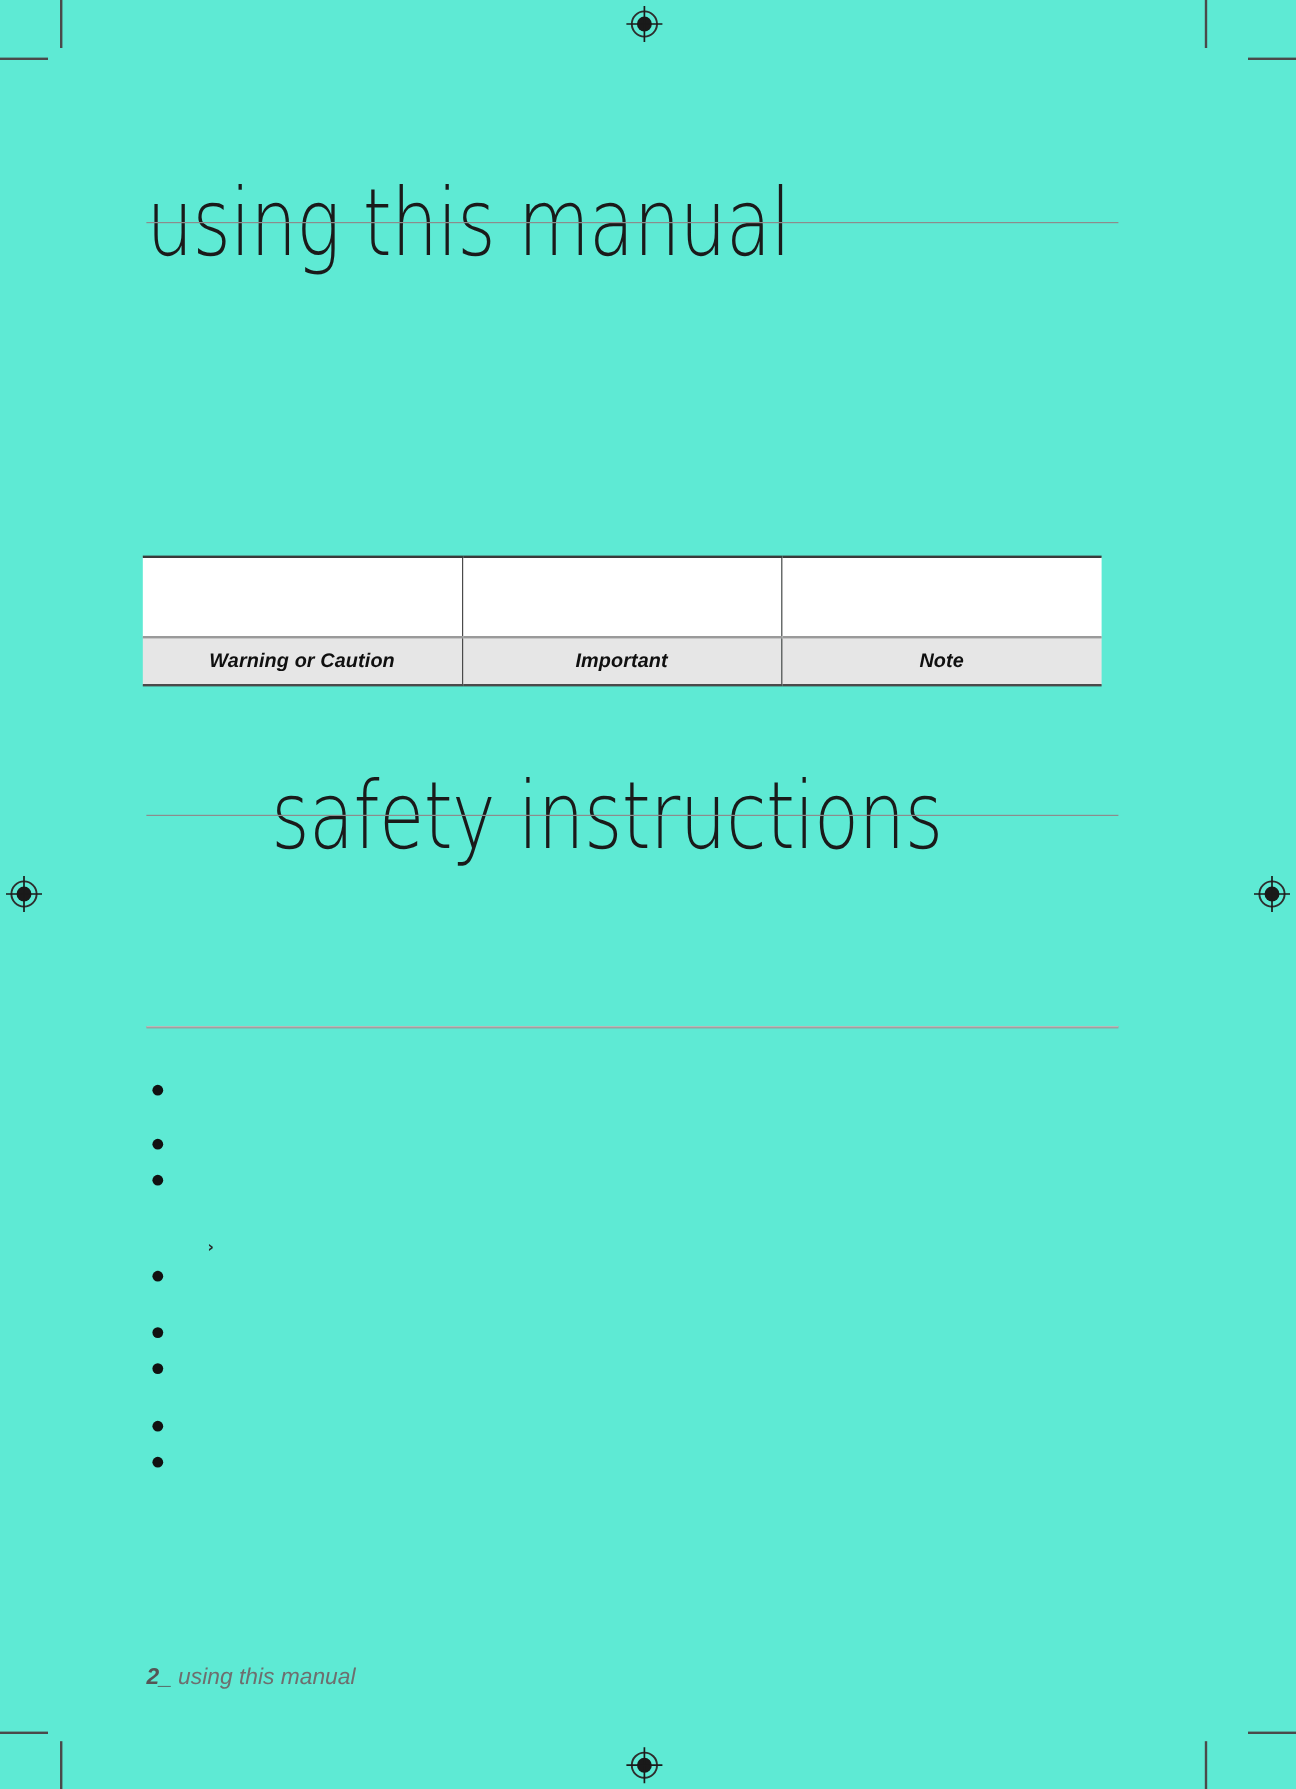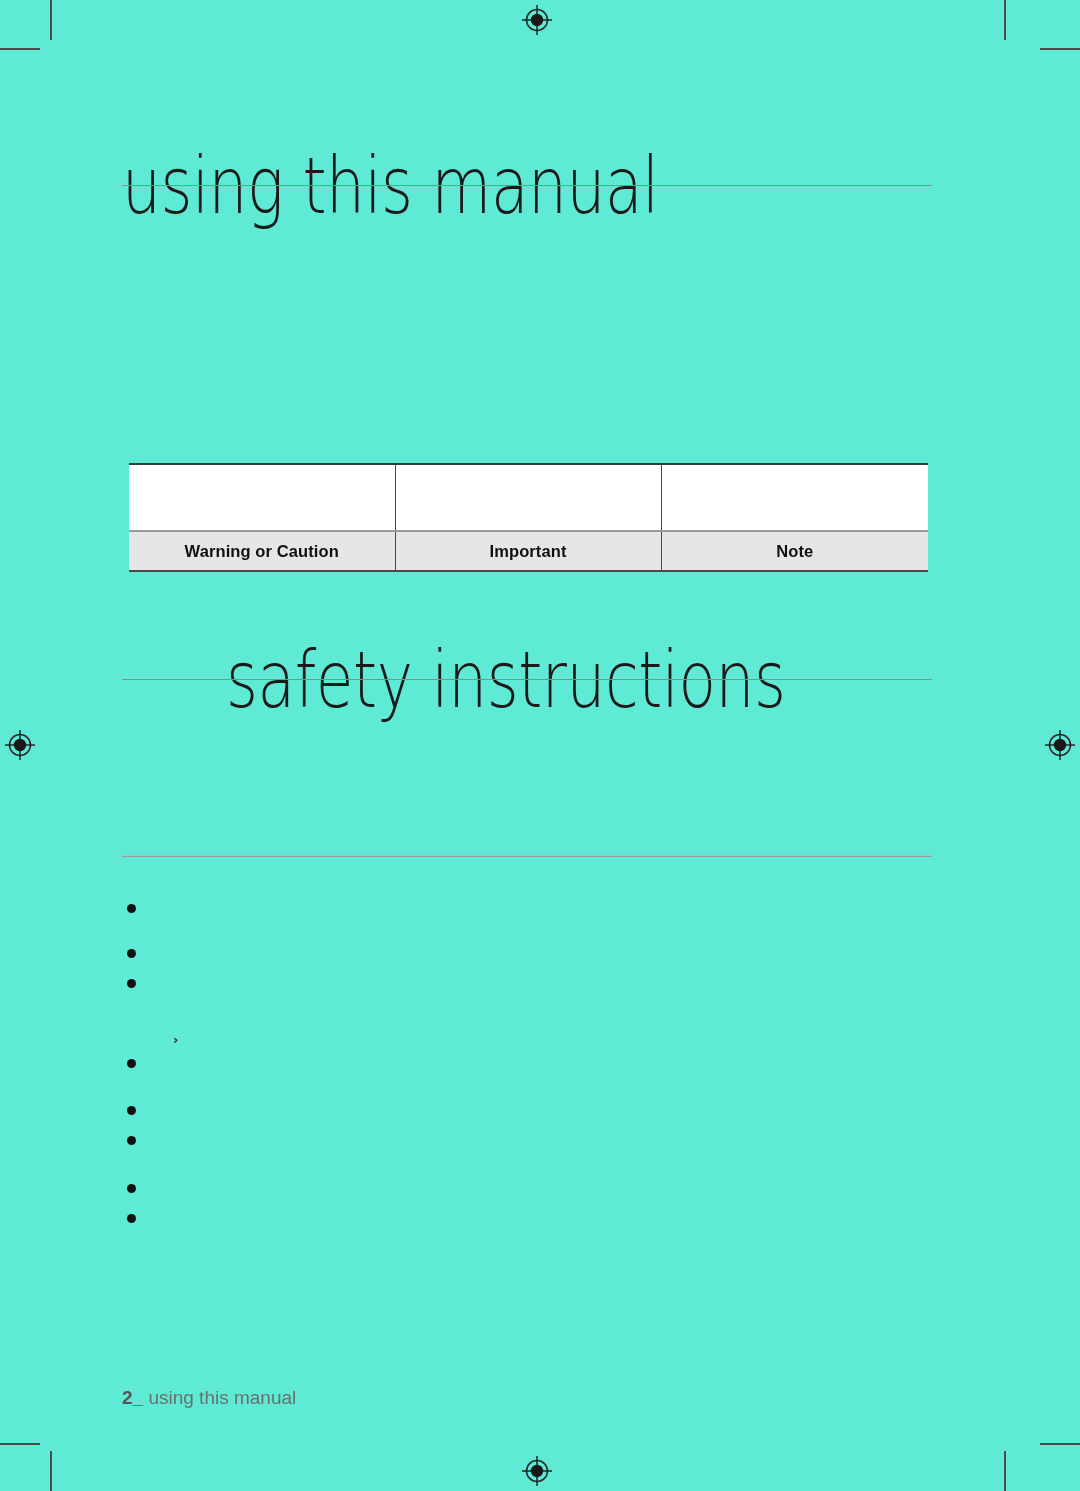--- a/index.html
+++ b/index.html
@@ -63,25 +63,26 @@
 
   #heading-using { top: 114px; font-size: 66px; line-height: 70px; }
   #rule-using    { top: 185px; }
 
   #heading-safety { top: 608px; font-size: 66px; line-height: 70px; text-align: center; }
   #rule-safety    { top: 679px; }
 
   
   #legend-table {
     position: absolute;
-    left: 129px;
+    left: 119px;
     top: 463px;
     width: 799px;
     border-collapse: collapse;
     table-layout: fixed;
+    font-style: italic;
   }
   #legend-table td {
     padding: 0;
     vertical-align: middle;
   }
   #legend-table .sym-row td {
     height: 65px;
     background: #ffffff;
     border-top: 2px solid #3a3a3a;
     border-right: 1px solid #4a4a4a;
@@ -155,20 +156,21 @@
 
   
   #footer {
     position: absolute;
     left: 122px;
     top: 1386px;
     font-size: 19px;
     line-height: 24px;
     color: #6e6e6e;
     white-space: nowrap;
+    font-style: italic;
   }
   #footer .pagenum {
     font-weight: bold;
     color: #555555;
   }
   #footer .footer-title {
     color: #6e6e6e;
   }
 </style>
 </head>

